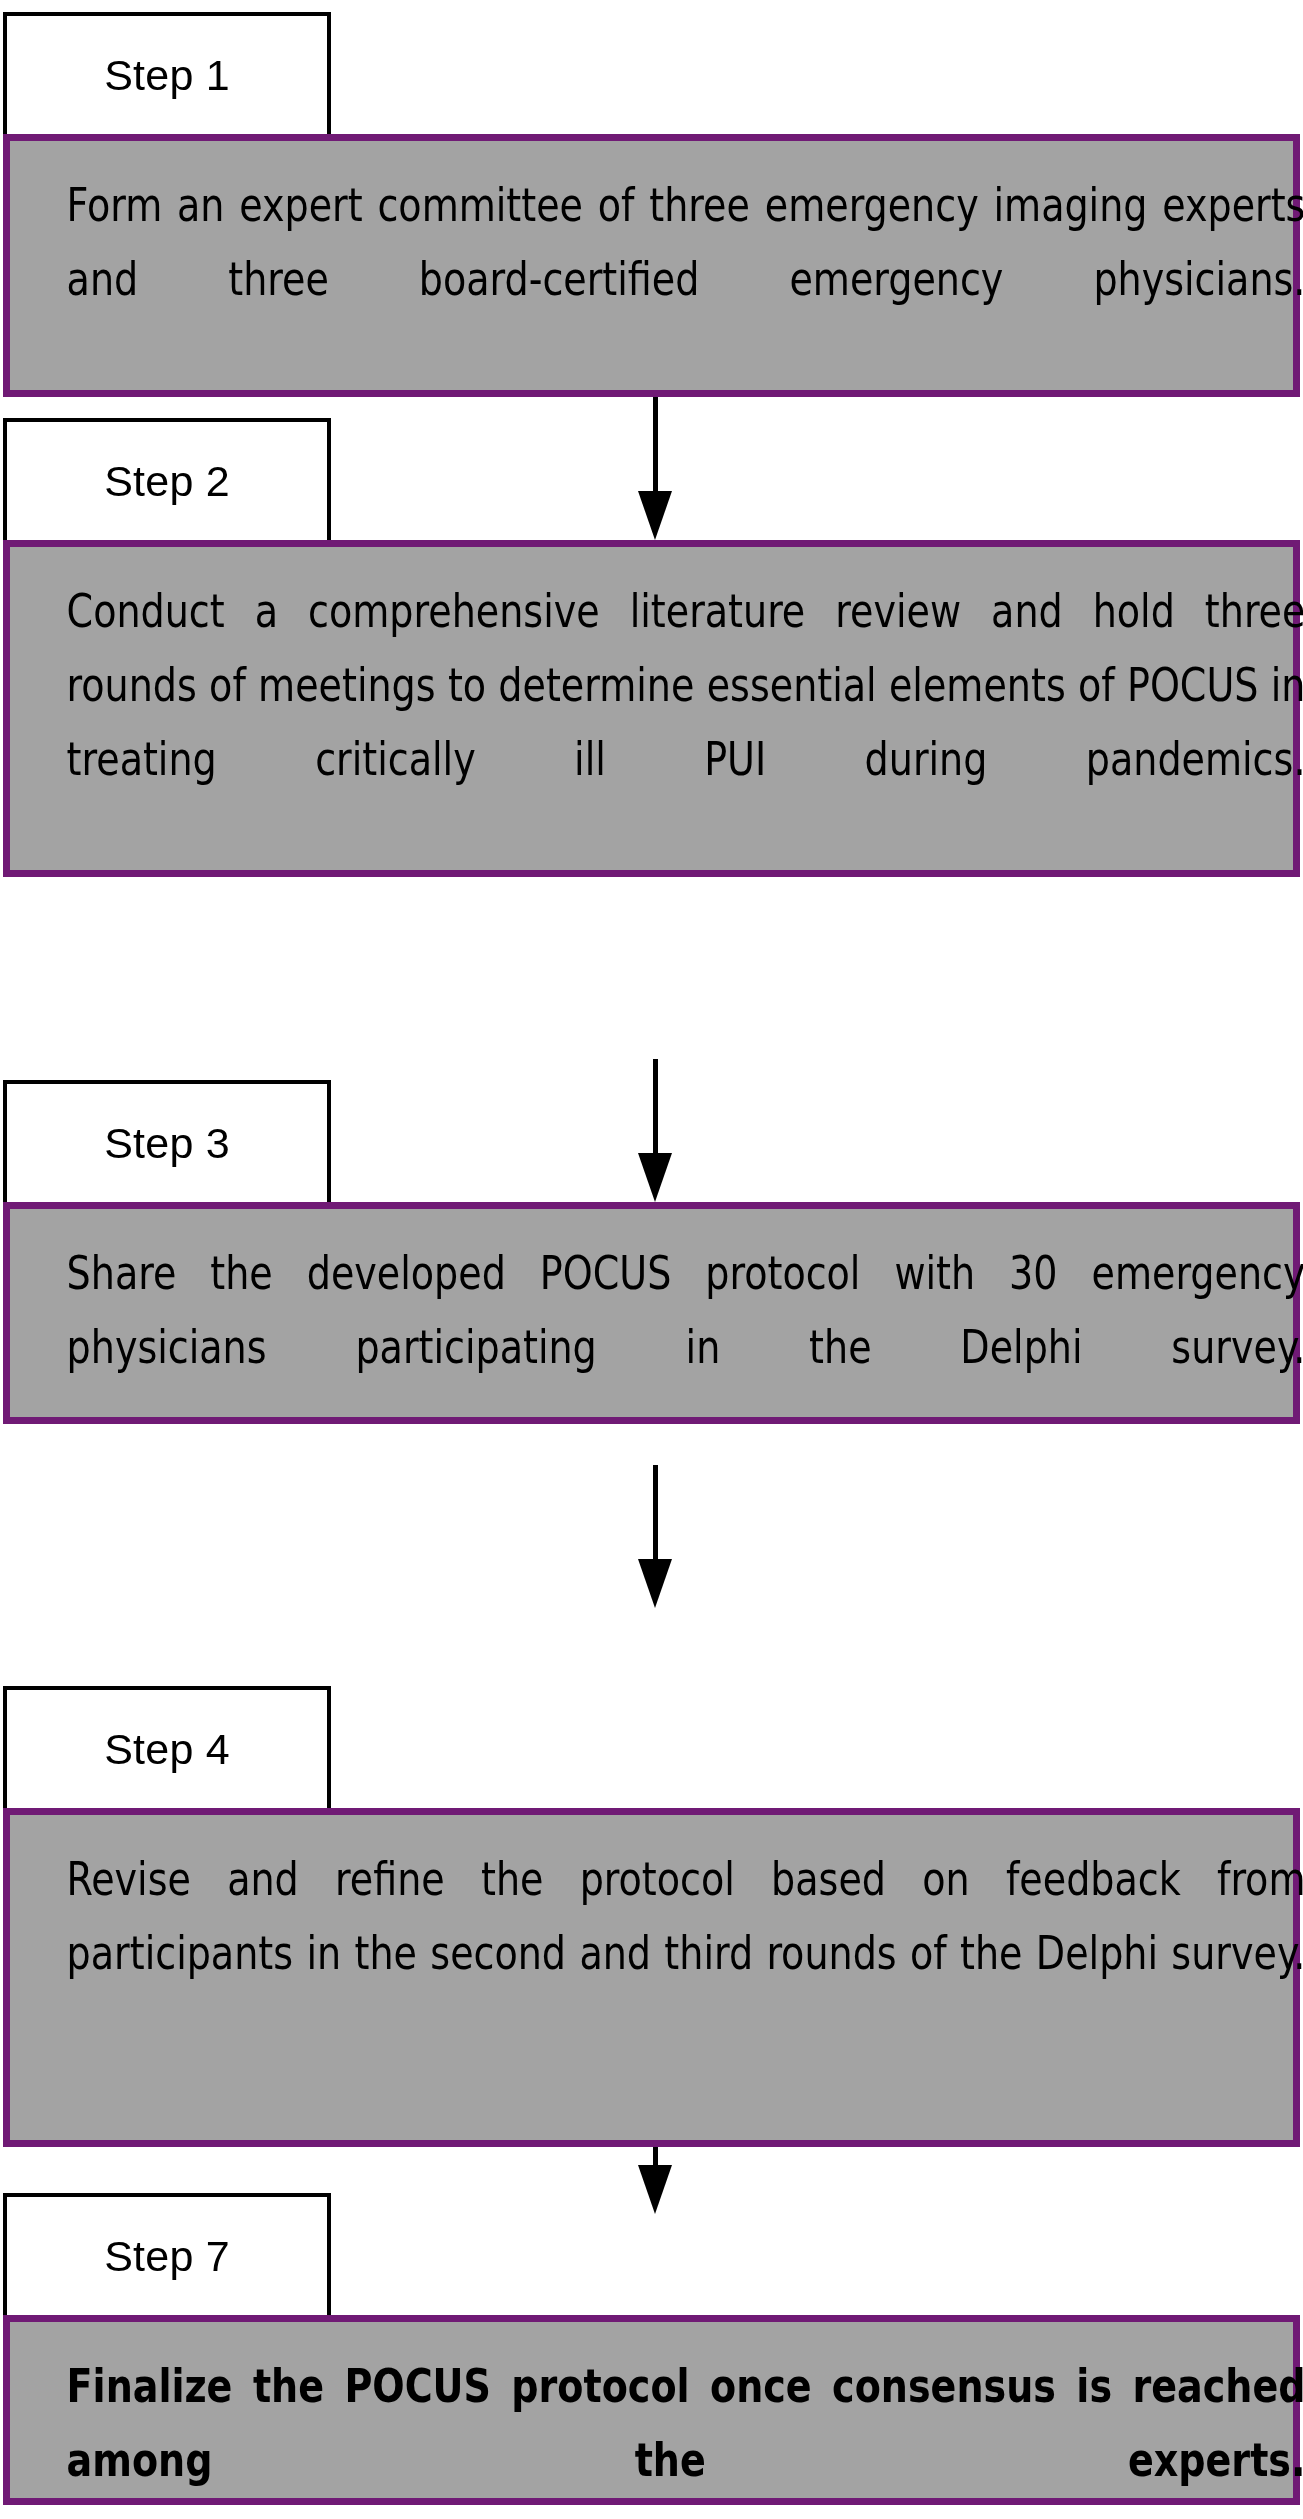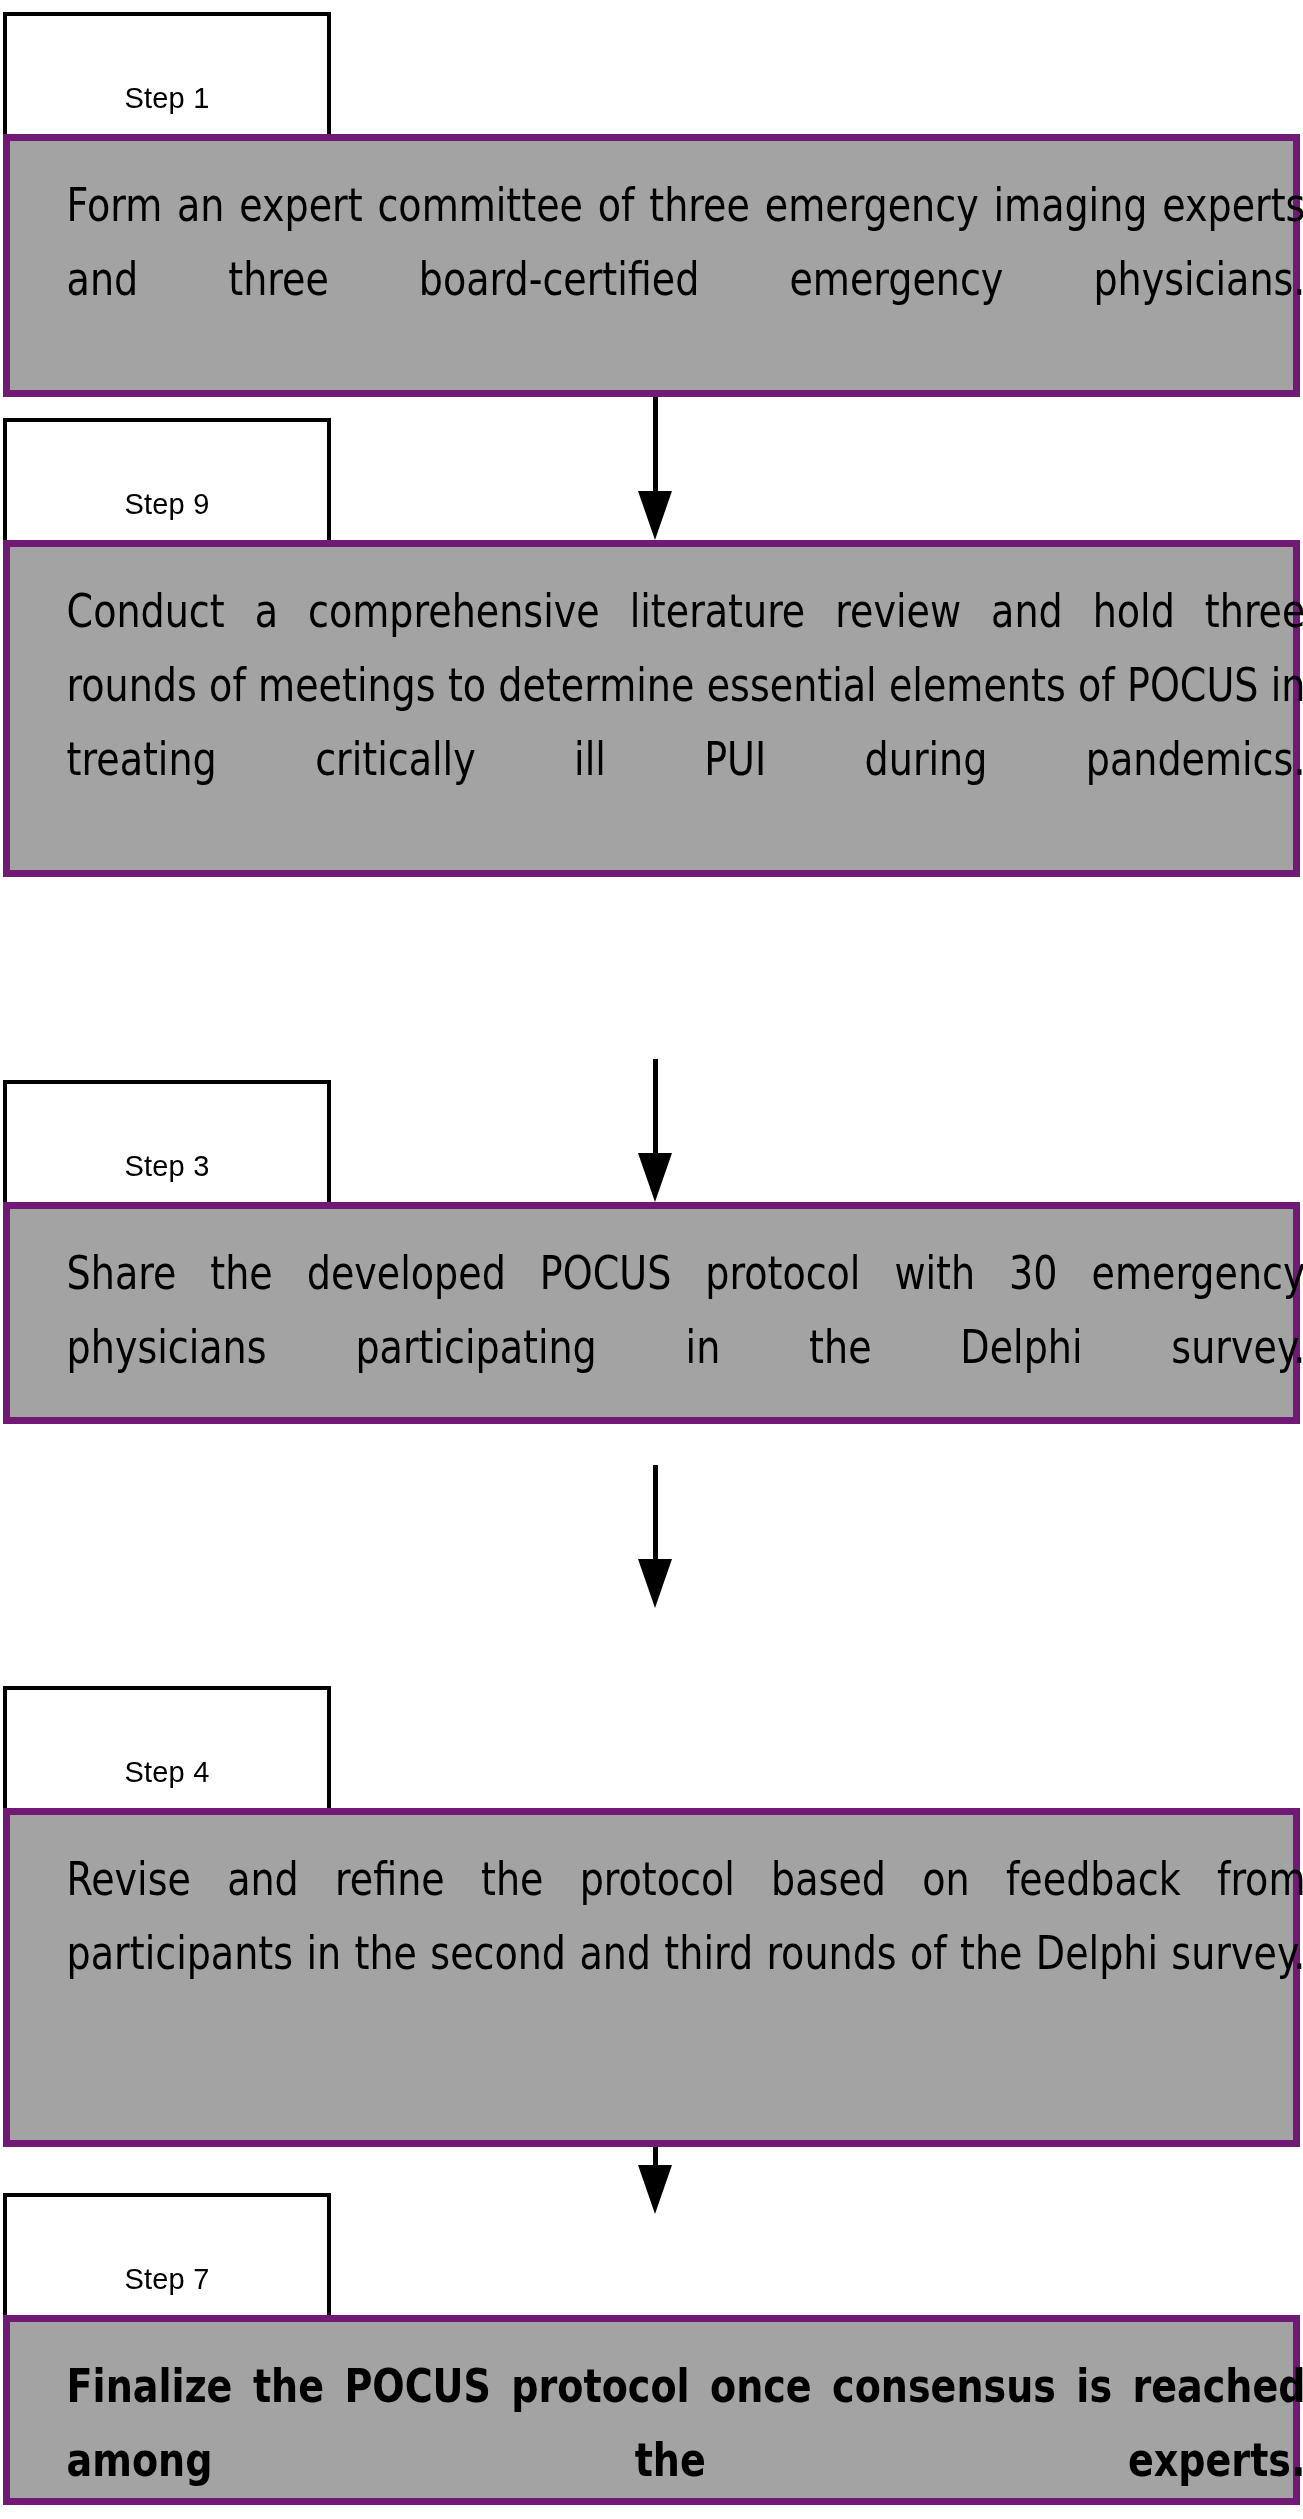--- a/index.html
+++ b/index.html
@@ -40,27 +40,26 @@
   }
 
   .step-tab-label {
     position: absolute;
     left: 0;
     right: 0;
     top: 50%;
     transform: translateY(-50%);
     text-align: center;
     font-family: "Liberation Sans", "DejaVu Sans", sans-serif;
-    font-size: 29px;
+    font-size: 43px;
     font-weight: 400;
     line-height: 1;
     color: #000000;
     letter-spacing: 0.2px;
     white-space: nowrap;
-    margin-top: 23px;
   }
 
   
   .step-body {
     position: absolute;
     left: 3px;
     top: 122px;
     width: 1297px;
     box-sizing: border-box;
     border: 7px solid #701a75;
@@ -132,21 +131,21 @@
     </div>
   </div>
 
   <div class="connector" style="left:653px; top:397px; width:5px; height:143px;">
     <div class="shaft" style="height:94px;"></div>
     <div class="head" style="top:94px;"></div>
   </div>
 
   <div class="step-group" style="top:418px;">
     <div class="step-tab">
-      <div class="step-tab-label">Step 9</div>
+      <div class="step-tab-label">Step 2</div>
     </div>
     <div class="step-body" style="height:337px;">
       <p class="step-body-text">Conduct a comprehensive literature review and hold three rounds of meetings to determine essential elements of POCUS in treating critically ill PUI during pandemics.</p>
     </div>
   </div>
 
   <div class="connector" style="left:653px; top:1059px; width:5px; height:143px;">
     <div class="shaft" style="height:94px;"></div>
     <div class="head" style="top:94px;"></div>
   </div>

